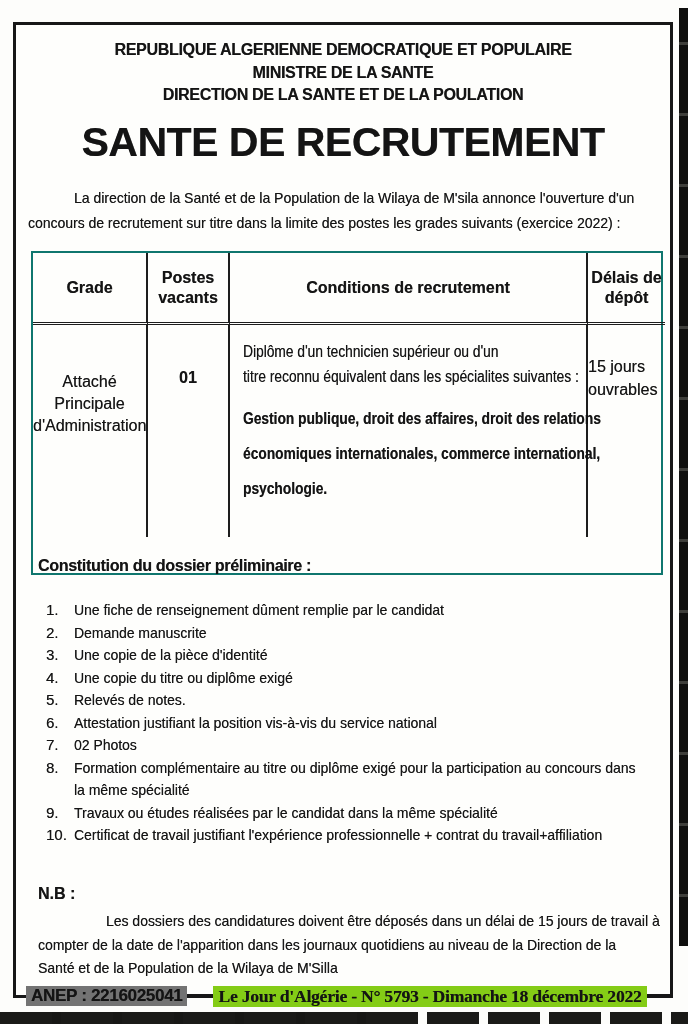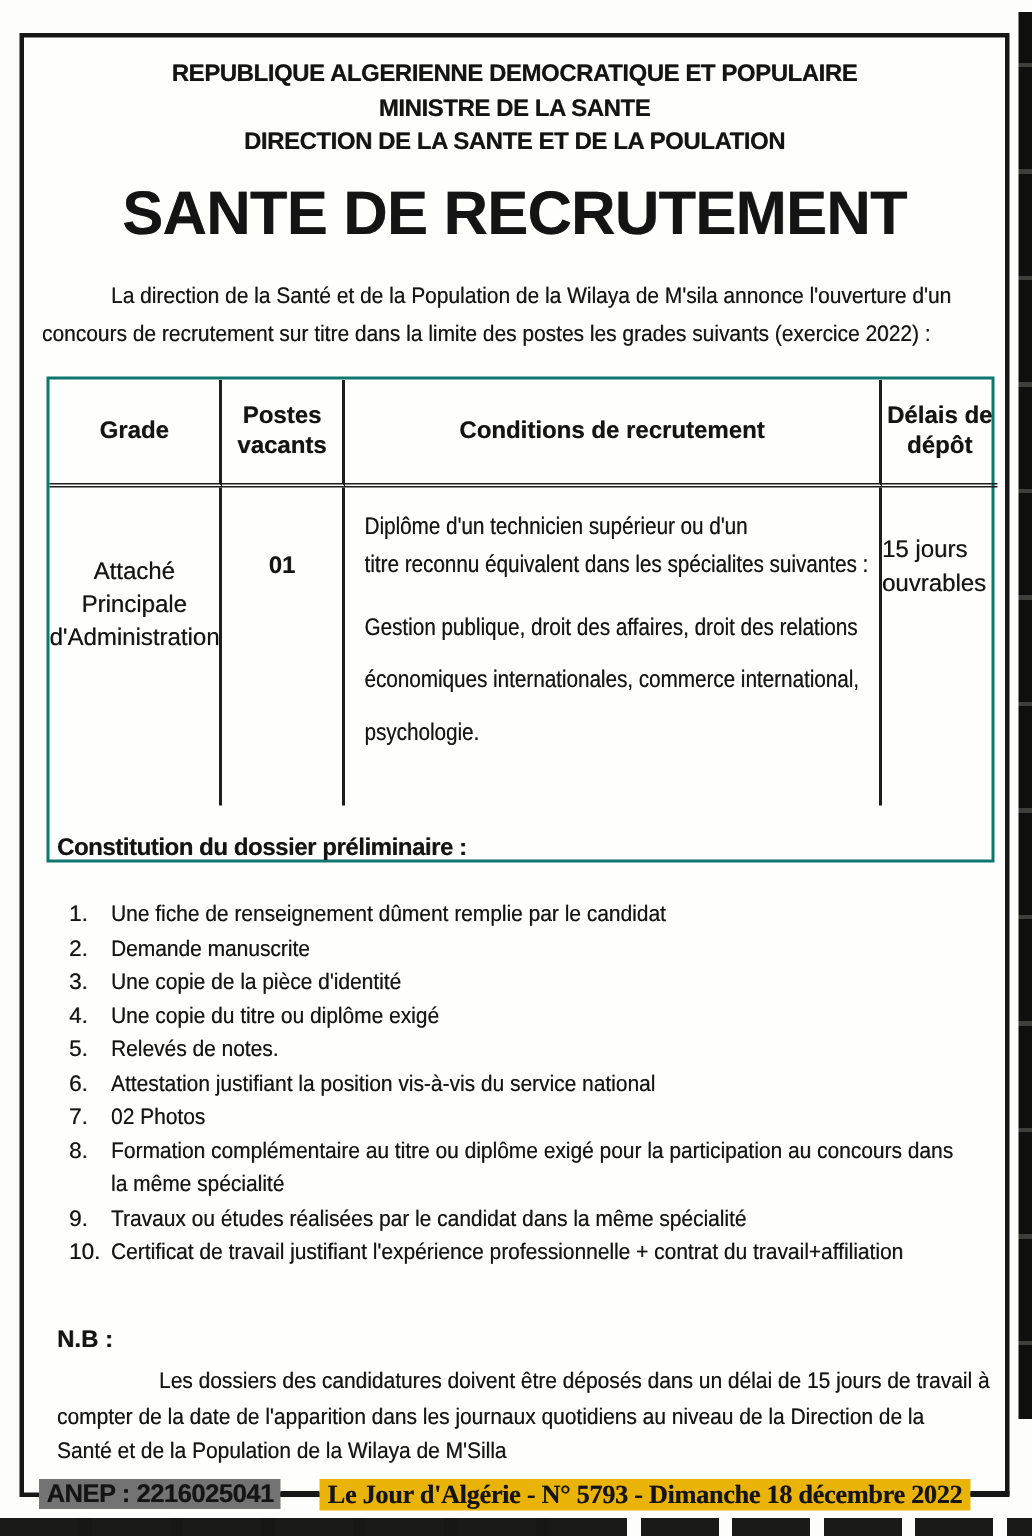--- a/index.html
+++ b/index.html
@@ -53,21 +53,21 @@
     border:2px solid #0f766e;
     font-size:16px;
   }
   .rtable .cell { border-right:2px solid #1d1d1d; }
   .rtable .cell.last { border-right:none; }
   .rtable .hrow { border-bottom:3px double #1d1d1d; display:flex; align-items:center; justify-content:center; text-align:center; font-weight:bold; line-height:20px; padding:0 2px; }
   .cell-grade { text-align:center; padding-top:46px; line-height:22px; }
   .cell-postes { text-align:center; padding-top:44px; font-weight:bold; }
   .cell-cond { padding:14px 0 0 13px; }
   .cell-cond .a { line-height:25px; }
-  .cell-cond .b { margin-top:12px; }
+  .cell-cond .b { margin-top:12px;font-weight:bold; }
   .cell-cond .b div { line-height:35px; }
   .cell-delais { text-align:left; padding-top:30px; line-height:23px; }
   
   .dossier-head { position:absolute; top:532px; left:22px; font-size:16px; font-weight:bold; letter-spacing:-0.3px; }
   .dossier-list { position:absolute; top:574px; left:30px; width:620px; list-style:none; font-size:15px; }
   .dossier-list li { display:flex; line-height:22.5px; }
   .dossier-list .num { width:24px; flex:0 0 24px; }
   .dossier-list .itxt { margin-left:4px; }
   
   .nb-label { position:absolute; top:860px; left:22px; font-size:16px; font-weight:bold; }
@@ -75,21 +75,21 @@
   .nb-text .l1 { margin-left:68px; }
   
   .footer {
     position:absolute; left:-3px; right:-3px; bottom:-16px; height:30px;
     display:flex; align-items:center; white-space:nowrap;
   }
   .footer .gap-left { width:13px; }
   .footer .anep { background:#737373; padding:0 5px; font-size:17px; font-weight:bold; letter-spacing:-0.3px; }
   .footer .dash { height:0; border-top:3px solid #171717; width:26px; margin-top:-1px; }
   .footer .dash.grow { flex:1; min-width:10px; }
-  .footer .journal { background:#eab308; padding:0 5px; font-size:17.5px; font-weight:bold; font-family:"Liberation Serif", serif; letter-spacing:-0.2px; }
+  .footer .journal { background:#84cc16; padding:0 5px; font-size:17.5px; font-weight:bold; font-family:"Liberation Serif", serif; letter-spacing:-0.2px; }
 </style>
 </head>
 <body>
 
 <div class="scan-band-top"></div>
 <div class="scan-band-right"></div>
 <div class="scan-band-bottom"></div>
 
 <div class="doc">
 

